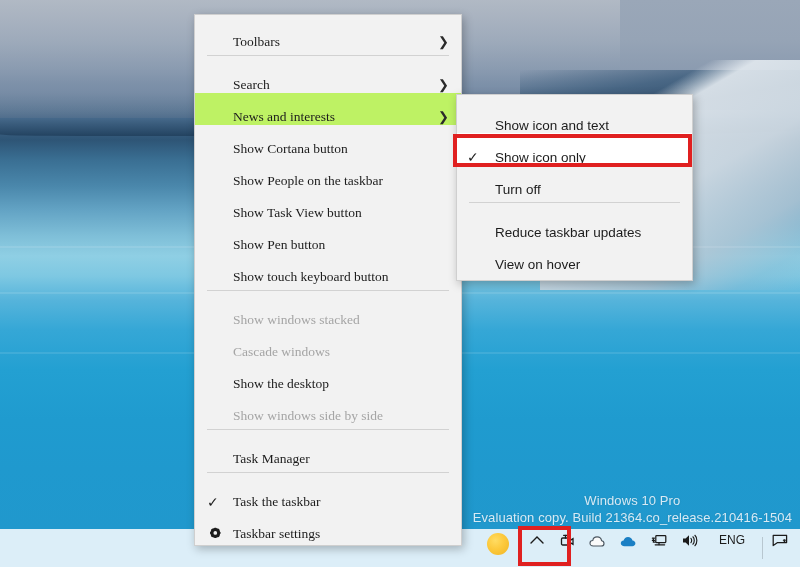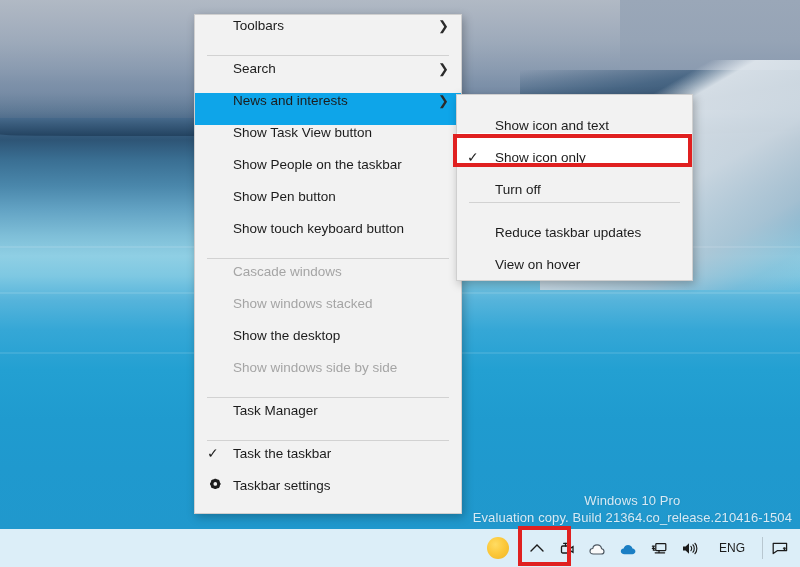--- a/index.html
+++ b/index.html
@@ -129,21 +129,21 @@
   }
   #tray {
     display: flex;
     align-items: center;
     height: 38px;
     padding-right: 4px;
   }
   .tray-item {
     height: 30px;
     display: flex;
-    align-items: center;
+    align-items: flex-start;
     justify-content: center;
     padding: 0 7px;
     color: #1b1b1b;
   }
   #tray-weather {
     width: 48px;
     padding: 0;
   }
   #sun-icon {
     width: 22px;
@@ -183,40 +183,41 @@
     width: 268px;
     background: #f2f2f2;
     border: 1px solid #cfcfcf;
     box-shadow: 2px 3px 9px rgba(0,0,0,.26);
     padding: 3px 0 3px 0;
     box-sizing: border-box;
   }
   .menu-item {
     position: relative;
     display: flex;
-    align-items: flex-start;
+    align-items: flex-end;
     height: 32px;
     padding: 0 10px 0 12px;
     font-size: 13.5px;
     color: #1c1c1c;
     white-space: nowrap;
+    font-family: Liberation Serif, serif;
   }
   .menu-item .mi-gutter {
     width: 26px;
     flex: 0 0 26px;
     display: flex;
     align-items: center;
     justify-content: flex-start;
     color: #1c1c1c;
   }
   .menu-item .mi-label {
     flex: 1 1 auto;
   }
   .menu-item.disabled .mi-label { color: #a5a5a5; }
-  .menu-item.highlight { background: #0ea5e9; }
+  .menu-item.highlight { background: #bef264; }
   .chev {
     font-size: 13px;
     color: #2b2b2b;
     line-height: 1;
     padding-right: 2px;
   }
   .menu-sep {
     height: 1px;
     background: #d2d2d2;
     margin: 5px 12px 5px 12px;
@@ -364,42 +365,46 @@
         <span class="mi-label">Search</span>
         <span><span class="chev">❯</span></span>
       </div>
       <div class="menu-item highlight">
         <span class="mi-gutter"></span>
         <span class="mi-label">News and interests</span>
         <span><span class="chev">❯</span></span>
       </div>
       <div class="menu-item">
         <span class="mi-gutter"></span>
+        <span class="mi-label">Show Cortana button</span>
+      </div>
+      <div class="menu-item">
+        <span class="mi-gutter"></span>
+        <span class="mi-label">Show People on the taskbar</span>
+      </div>
+      <div class="menu-item">
+        <span class="mi-gutter"></span>
         <span class="mi-label">Show Task View button</span>
-      </div>
-      <div class="menu-item">
-        <span class="mi-gutter"></span>
-        <span class="mi-label">Show People on the taskbar</span>
       </div>
       <div class="menu-item">
         <span class="mi-gutter"></span>
         <span class="mi-label">Show Pen button</span>
       </div>
       <div class="menu-item">
         <span class="mi-gutter"></span>
         <span class="mi-label">Show touch keyboard button</span>
       </div>
       <div class="menu-sep"></div>
       <div class="menu-item disabled">
         <span class="mi-gutter"></span>
+        <span class="mi-label">Show windows stacked</span>
+      </div>
+      <div class="menu-item disabled">
+        <span class="mi-gutter"></span>
         <span class="mi-label">Cascade windows</span>
-      </div>
-      <div class="menu-item disabled">
-        <span class="mi-gutter"></span>
-        <span class="mi-label">Show windows stacked</span>
       </div>
       <div class="menu-item">
         <span class="mi-gutter"></span>
         <span class="mi-label">Show the desktop</span>
       </div>
       <div class="menu-item disabled">
         <span class="mi-gutter"></span>
         <span class="mi-label">Show windows side by side</span>
       </div>
       <div class="menu-sep"></div>

